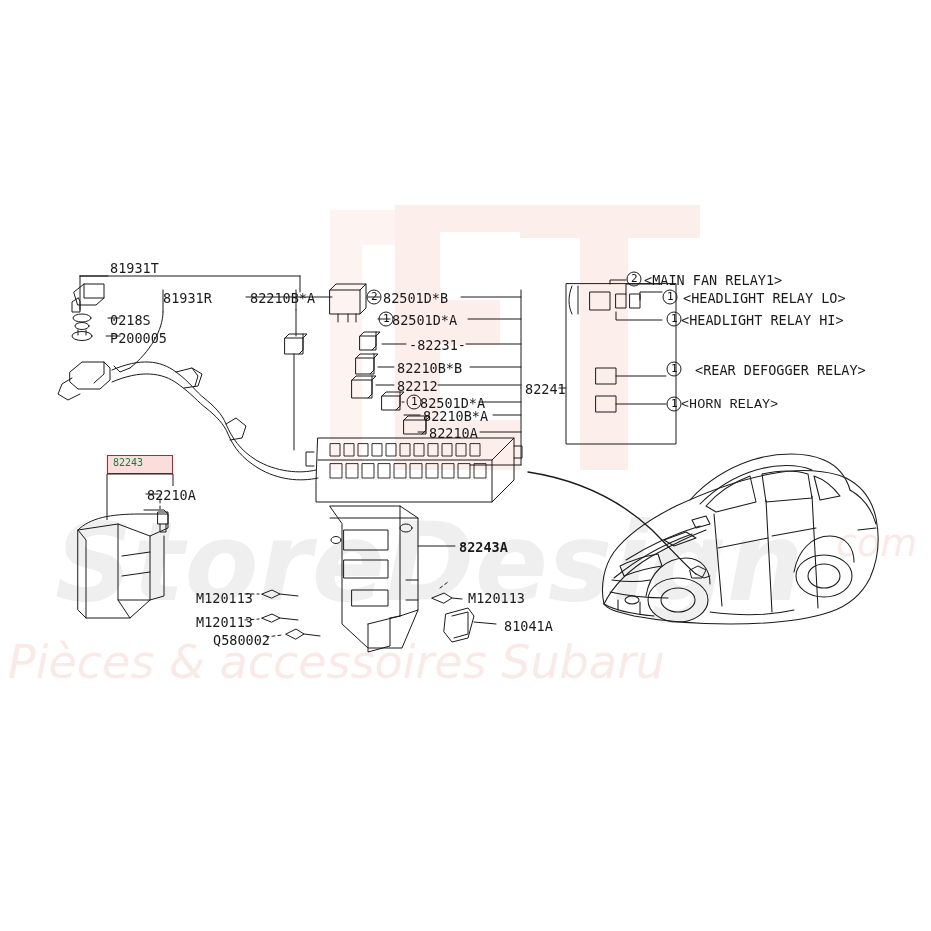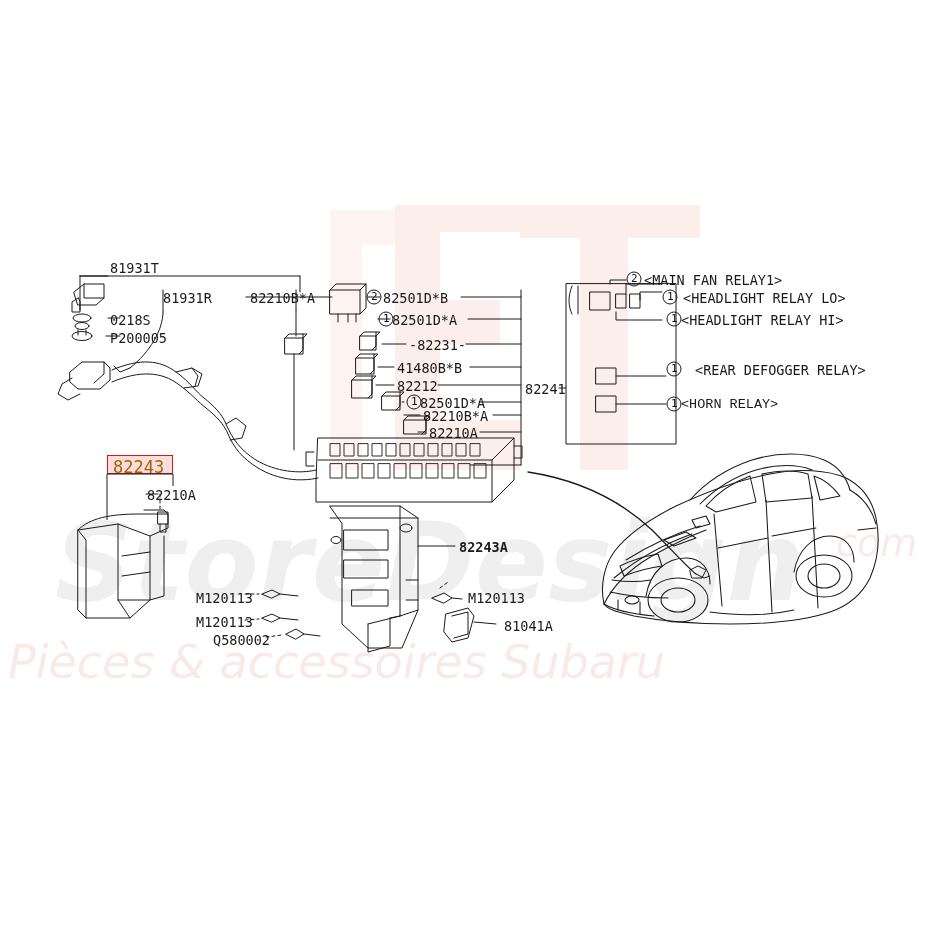--- a/index.html
+++ b/index.html
@@ -31,22 +31,22 @@
   }
   .highlight-box {
     position: absolute;
     border: 1.4px solid #d01b1b;
     background: #fbdedc;
     box-sizing: border-box;
   }
   .highlight-label {
     position: absolute;
     font-family: "DejaVu Sans Mono", monospace;
-    font-size: 17px;
-    color: #a16207;
+    font-size: 10px;
+    color: #15803d;
     white-space: nowrap;
     text-align: center;
   }
   svg.art {
     position: absolute;
     left: 0; top: 0;
   }
   .circnum {
     position: absolute;
     font-family: "DejaVu Sans Mono", monospace;
@@ -324,21 +324,21 @@
   </svg>
 
   <div class="label" style="left:110px; top:260px;">81931T</div>
   <div class="label" style="left:163px; top:290px;">81931R</div>
   <div class="label" style="left:110px; top:312px;">0218S</div>
   <div class="label" style="left:110px; top:330px;text-align:center;">P200005</div>
   <div class="label" style="left:250px; top:290px;">82210B*A</div>
   <div class="label" style="left:383px; top:290px;">82501D*B</div>
   <div class="label" style="left:392px; top:312px;">82501D*A</div>
   <div class="label" style="left:409px; top:337px;">-82231-</div>
-  <div class="label" style="left:397px; top:360px;">41480B*B</div>
+  <div class="label" style="left:397px; top:360px;">82210B*B</div>
   <div class="label" style="left:397px; top:378px;">82212</div>
   <div class="label" style="left:420px; top:395px;">82501D*A</div>
   <div class="label" style="left:423px; top:408px;">82210B*A</div>
   <div class="label" style="left:429px; top:425px;">82210A</div>
   <div class="label" style="left:525px; top:381px;">82241</div>
   <div class="label" style="left:147px; top:487px;">82210A</div>
   <div class="label" style="left:459px; top:539px;font-weight:bold;">82243A</div>
   <div class="label" style="left:196px; top:590px;">M120113</div>
   <div class="label" style="left:468px; top:590px;">M120113</div>
   <div class="label" style="left:196px; top:614px;">M120113</div>

